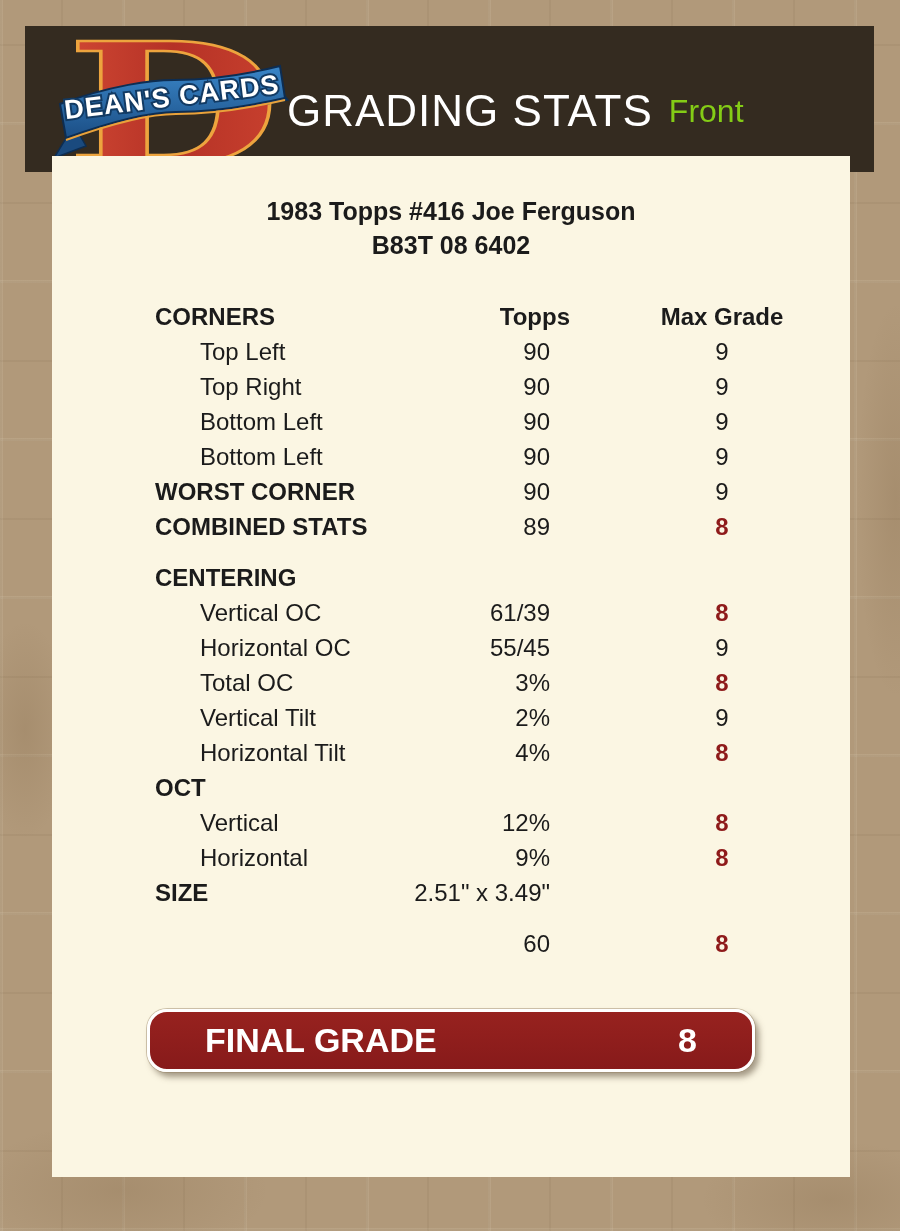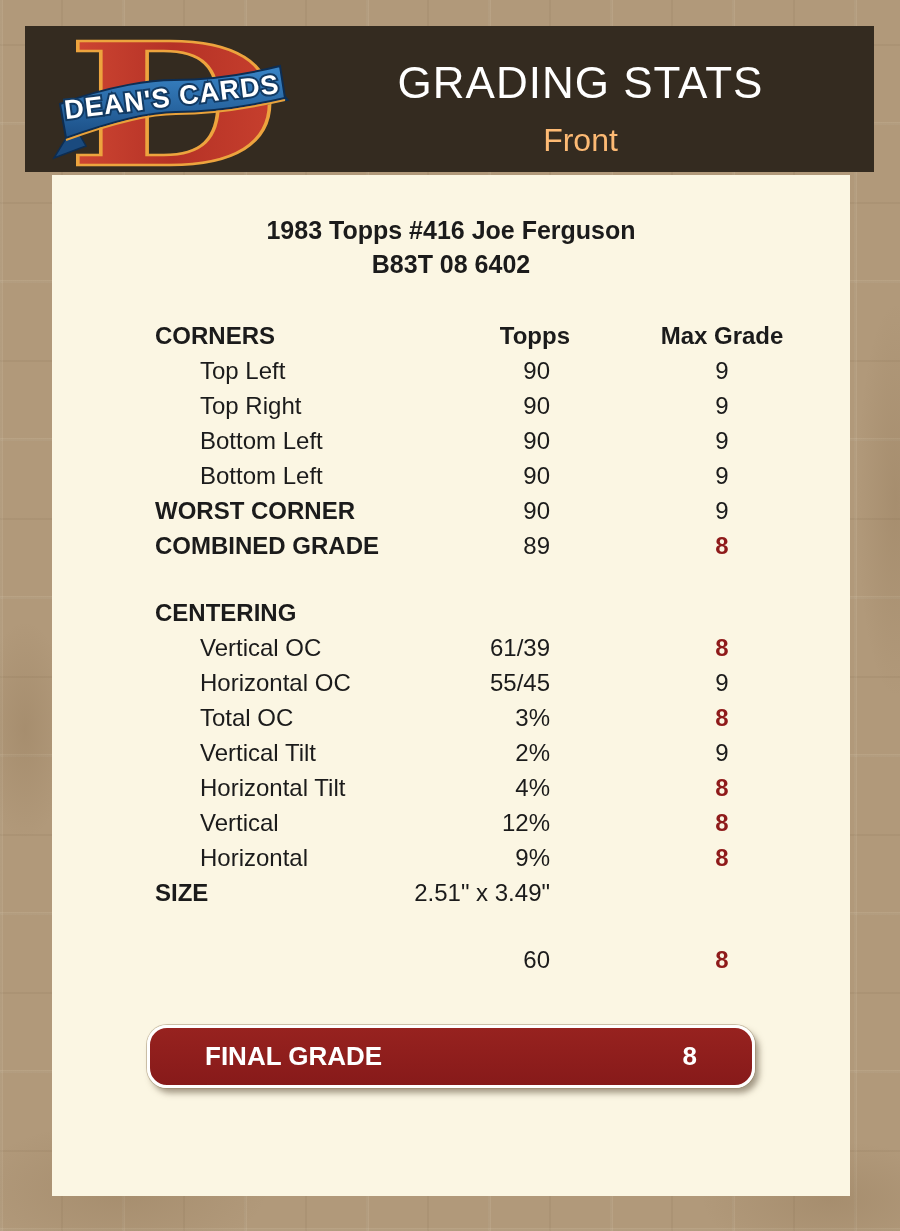--- a/index.html
+++ b/index.html
@@ -26,55 +26,55 @@
   .blob4{left:856px;top:300px;width:80px;height:400px;}
 
   
   .header-bar{
     position:absolute;left:25px;top:26px;width:849px;height:146px;
     background:#342b20;
   }
   .logo{position:absolute;left:27px;top:4px;width:238px;height:140px;}
   .header-text{
     position:absolute;left:262px;right:0;top:0;height:100%;
-    display:flex;flex-direction:column;align-items:center;
-    padding-top:34px;box-sizing:border-box;gap:16px;
+    display:flex;flex-direction:row;align-items:center;
+    padding-top:24px;box-sizing:border-box;gap:16px;
   }
   .header-title{font-size:44px;line-height:46px;color:#fff;letter-spacing:1px;}
-  .header-subtitle{font-size:32px;line-height:36px;color:#fdba74;}
+  .header-subtitle{font-size:32px;line-height:36px;color:#84cc16;}
 
   
   .panel{
-    position:absolute;left:52px;top:175px;width:798px;height:1021px;
+    position:absolute;left:52px;top:156px;width:798px;height:1021px;
     background:#fbf6e3;
   }
   .card-title{margin-top:40px;font-size:25px;line-height:30px;font-weight:bold;text-align:center;}
   .card-code{margin-top:4px;font-size:25px;line-height:30px;text-align:center;font-weight:bold;}
 
   
   .table{margin-top:39px;}
   .trow{position:relative;height:35px;font-size:24px;line-height:35px;}
-  .trow.gap{margin-top:32px;}
+  .trow.gap{margin-top:16px;}
   .c-label{position:absolute;left:103px;white-space:nowrap;}
   .c-label.ind{left:148px;}
   .b{font-weight:bold;}
   .c-value{position:absolute;left:203px;width:315px;text-align:right;white-space:nowrap;padding-right:0;}
   .trow .c-value.data{width:295px;}
   .c-grade{position:absolute;left:490px;width:360px;text-align:center;}
   .red{color:#8e1a1a;font-weight:bold;}
 
   
   .button-wrap{margin-top:48px;display:flex;justify-content:center;}
   .final-grade-button{
     width:492px;height:57px;box-sizing:content-box;
     background:linear-gradient(180deg,#97221f,#871a1a);
     border:3px solid #ffffff;border-radius:20px;
     box-shadow:0 0 0 1px rgba(150,130,100,.45), 4px 5px 6px rgba(90,75,55,.55);
     display:flex;align-items:center;justify-content:space-between;
-    padding:0 55px;color:#ffffff;font-weight:bold;font-size:26px;
+    padding:0 55px;color:#ffffff;font-weight:bold;font-size:34px;
   }
 </style>
 </head>
 <body>
 
 <div class="bg-texture"></div>
 <div class="bg-blob blob1"></div>
 <div class="bg-blob blob2"></div>
 <div class="bg-blob blob3"></div>
 <div class="bg-blob blob4"></div>
@@ -135,21 +135,21 @@
           <div class="c-label ind">Bottom Left</div>
           <div class="c-value data">90</div>
           <div class="c-grade">9</div>
         </div>
         <div class="trow">
           <div class="c-label b">WORST CORNER</div>
           <div class="c-value data">90</div>
           <div class="c-grade">9</div>
         </div>
         <div class="trow">
-          <div class="c-label b">COMBINED GRADE</div>
+          <div class="c-label b">COMBINED STATS</div>
           <div class="c-value data">89</div>
           <div class="c-grade red">8</div>
         </div>
         <div class="trow gap">
           <div class="c-label b">CENTERING</div>
           <div class="c-value data"></div>
           <div class="c-grade"></div>
         </div>
         <div class="trow">
           <div class="c-label ind">Vertical OC</div>
@@ -168,20 +168,25 @@
         </div>
         <div class="trow">
           <div class="c-label ind">Vertical Tilt</div>
           <div class="c-value data">2%</div>
           <div class="c-grade">9</div>
         </div>
         <div class="trow">
           <div class="c-label ind">Horizontal Tilt</div>
           <div class="c-value data">4%</div>
           <div class="c-grade red">8</div>
+        </div>
+        <div class="trow">
+          <div class="c-label b">OCT</div>
+          <div class="c-value data"></div>
+          <div class="c-grade"></div>
         </div>
         <div class="trow">
           <div class="c-label ind">Vertical</div>
           <div class="c-value data">12%</div>
           <div class="c-grade red">8</div>
         </div>
         <div class="trow">
           <div class="c-label ind">Horizontal</div>
           <div class="c-value data">9%</div>
           <div class="c-grade red">8</div>

